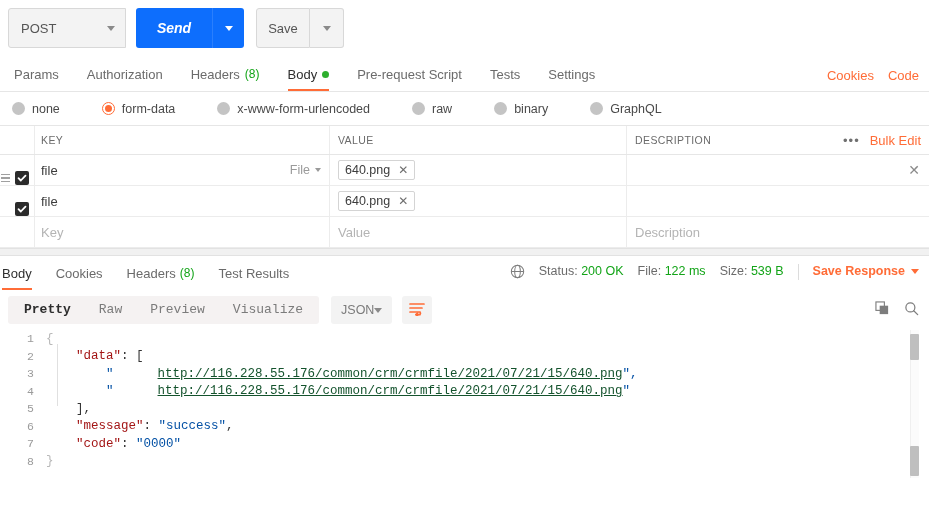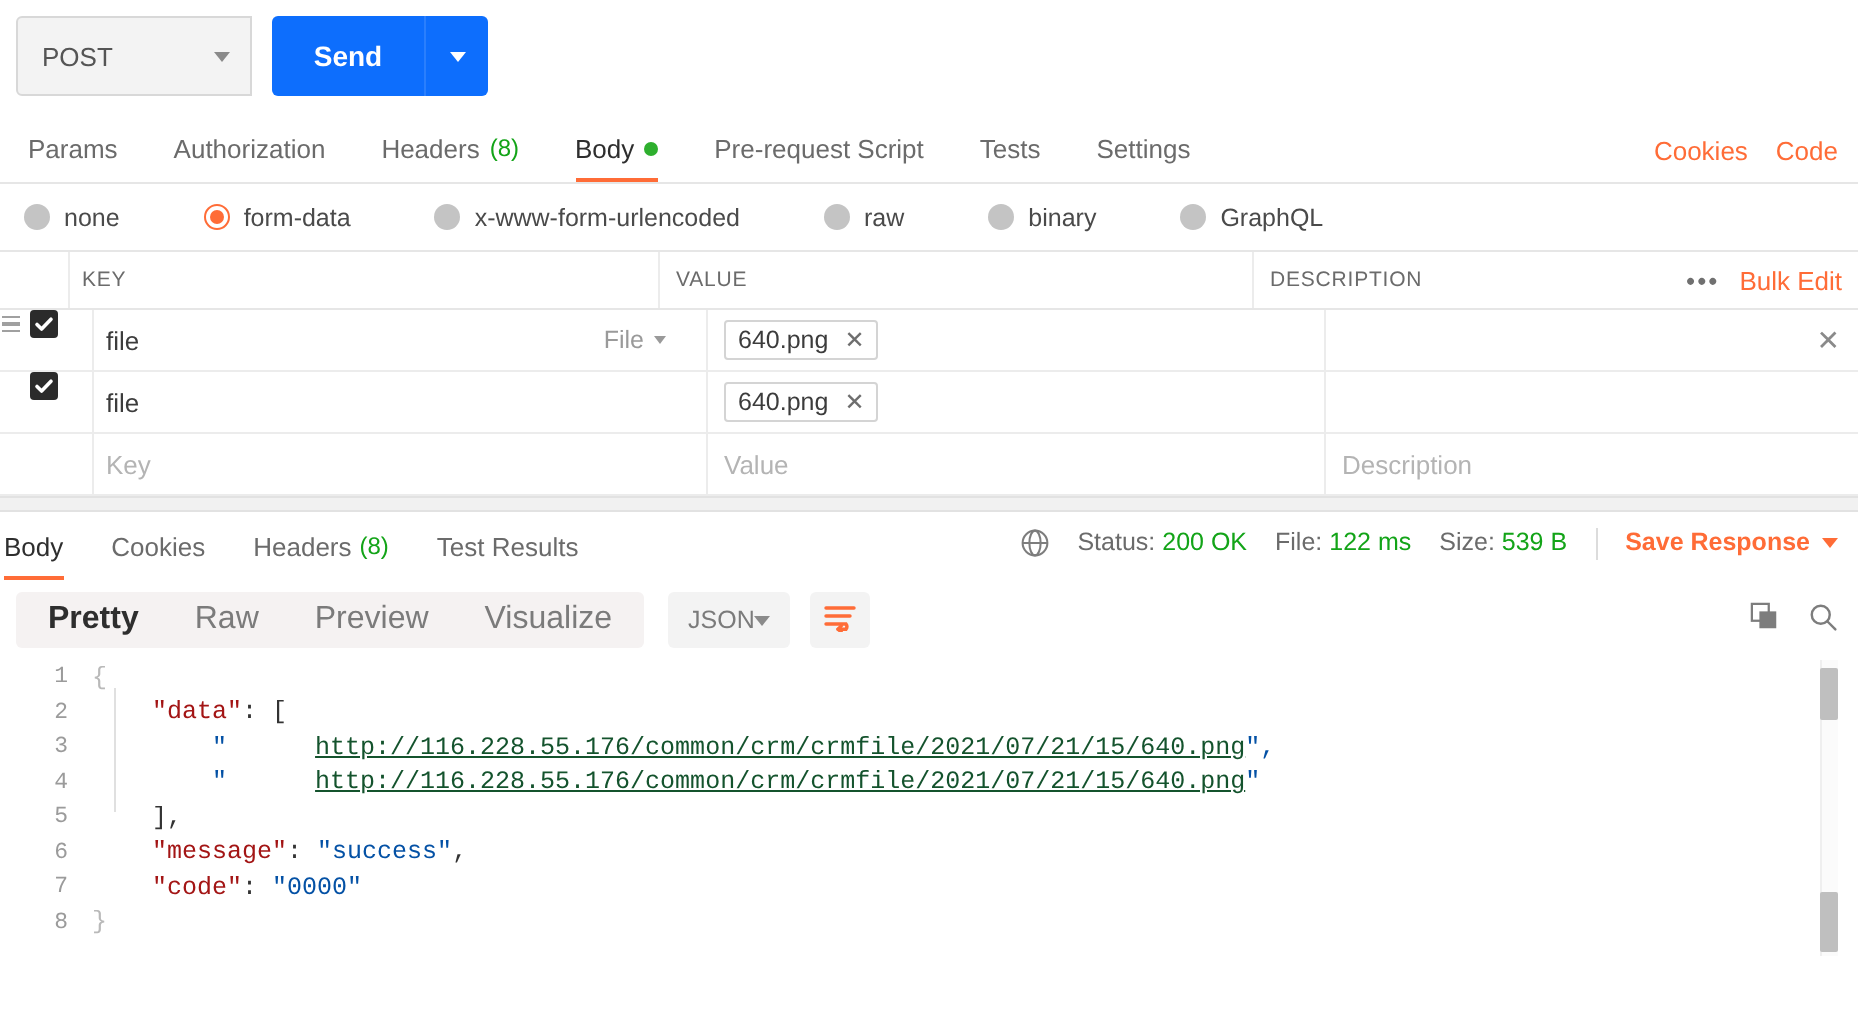--- a/index.html
+++ b/index.html
@@ -46,21 +46,21 @@
     padding: 0 12px;
     font-size: 13px; color: #3c3c3c;
     overflow: hidden; white-space: nowrap;
   }
   .send-group { display: flex; margin-left: 10px; }
   .send-btn {
     background: #0d6efd; color: #fff;
     height: 40px; width: 76px;
     display: flex; align-items: center; justify-content: center;
     border-radius: 3px 0 0 3px;
-    font-size: 14px; font-weight: bold;
+    font-size: 14px; font-weight: bold; font-style: italic;
   }
   .send-caret {
     background: #0d6efd; width: 32px; height: 40px;
     border-radius: 0 3px 3px 0;
     display: flex; align-items: center; justify-content: center;
     border-left: 1px solid #2a7ffd;
   }
   .send-caret .caret { border-top-color: #fff; }
   .save-group { display: flex; margin-left: 12px; }
   .save-btn {
@@ -136,24 +136,23 @@
   .col-key { width: 295px; flex: none; padding-left: 6px; border-left: 1px solid #ececec; height: 100%; display: flex; align-items: center; }
   .col-val { width: 297px; flex: none; padding-left: 8px; border-left: 1px solid #ececec; height: 100%; display: flex; align-items: center; }
   .col-desc { flex: 1; padding-left: 8px; border-left: 1px solid #ececec; height: 100%; display: flex; align-items: center; }
   .head-tools {
     position: absolute; right: 8px; top: 0; height: 29px;
     display: flex; align-items: center; gap: 10px;
   }
   .kv-head-wrap { position: relative; }
   .dots { color: #707070; letter-spacing: 1px; font-size: 13px; }
   .kv-row {
-    display: flex; height: 31px; align-items: flex-start;
+    display: flex; height: 31px; align-items: flex-end;
     border-bottom: 1px solid #ececec;
     position: relative;
-    gap: 12px;
   }
   .handle {
     width: 34px; flex: none; display: flex; align-items: center;
     justify-content: flex-end; gap: 5px; padding-right: 5px;
   }
   .grip { display: inline-flex; flex-direction: column; gap: 2px; }
   .grip i { display: block; width: 9px; height: 1.5px; background: #a0a0a0; }
   .cbox {
     width: 14px; height: 14px; border-radius: 2px;
     background: #2b2b2b; display: flex; align-items: center; justify-content: center;
@@ -214,21 +213,21 @@
 
   
   .resp-toolbar {
     display: flex; align-items: center; height: 40px; padding: 0 10px 0 8px;
     position: relative;
   }
   .seg {
     display: flex; align-items: center; background: #f5f2f2;
     border-radius: 3px; height: 28px; padding: 0 2px;
   }
-  .seg .s { padding: 0 14px; font-size: 16px; color: #7b7b7b; line-height: 28px; }
+  .seg .s { padding: 0 14px; font-size: 13px; color: #7b7b7b; line-height: 28px; font-family: Liberation Mono, monospace; }
   .seg .s.active { color: #2e2e2e; font-weight: bold; }
   .fmt-select {
     margin-left: 12px; background: #f3f3f3; border-radius: 3px;
     height: 28px; display: flex; align-items: center; gap: 0;
     padding: 0 10px; font-size: 12.5px; color: #7b7b7b;
   }
   .wrap-btn {
     margin-left: 10px; background: #f3f3f3; border-radius: 3px;
     width: 30px; height: 28px; display: flex; align-items: center; justify-content: center;
   }
@@ -261,20 +260,26 @@
 <body>
 
 <div class="urlbar">
   <div class="method-select">
     <span class="m-label">POST</span>
     <span class="caret"></span>
   </div>
   <div class="send-group">
     <div class="send-btn">Send</div>
     <div class="send-caret">
+      <span class="caret"></span>
+    </div>
+  </div>
+  <div class="save-group">
+    <div class="save-btn">Save</div>
+    <div class="save-caret">
       <span class="caret"></span>
     </div>
   </div>
 </div>
 
 <div class="req-tabs">
   <div class="rtab">
     <span>Params</span>
   </div>
   <div class="rtab">

